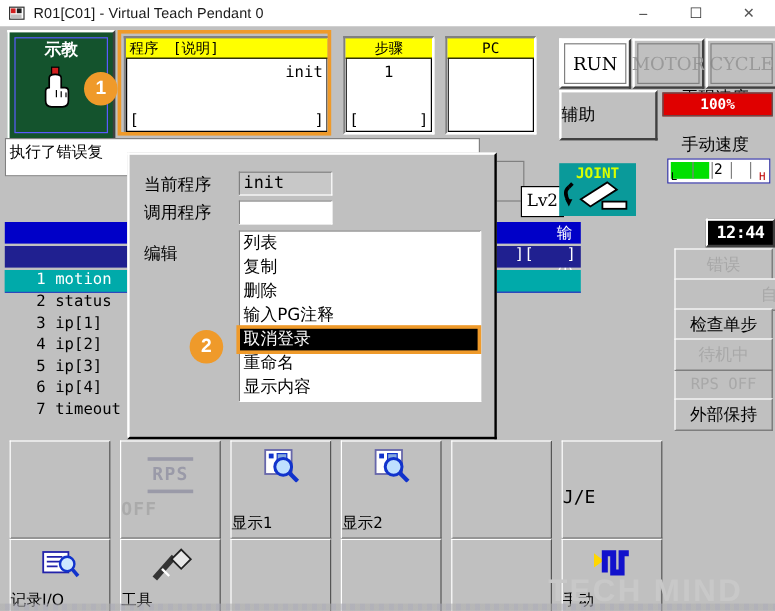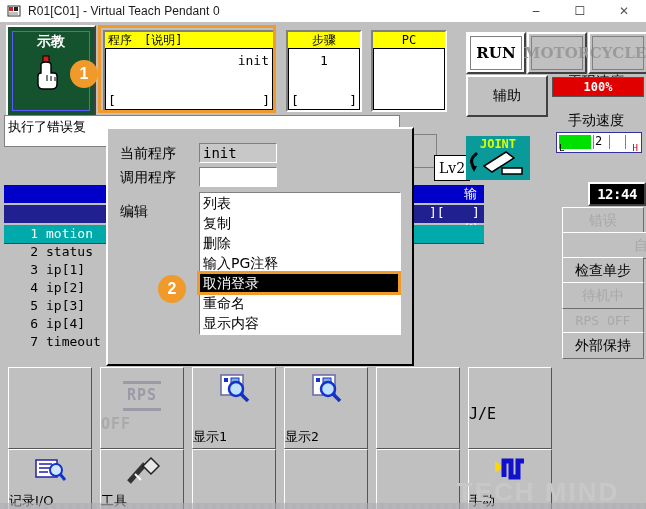--- a/index.html
+++ b/index.html
@@ -50,29 +50,29 @@
   .db-val.center{left:0;right:0;text-align:center;}
   .db-brk{position:absolute;left:3px;right:3px;bottom:1px;display:flex;
     justify-content:space-between;font-size:13px;}
 
   .hl-orange{position:absolute;border:3px solid #ef9a2a;box-sizing:border-box;z-index:50;}
 
   
   .lamp{position:absolute;height:38px;background:#c0c0c0;
     border:2px solid;border-color:#ffffff #404040 #404040 #ffffff;
     display:flex;align-items:center;justify-content:center;
-    font-family:"DejaVu Serif",serif;font-weight:bold;font-size:15px;}
+    font-family:"DejaVu Serif",serif;font-weight:normal;font-size:15px;}
   .lamp .lamp-in{position:absolute;left:2px;top:2px;right:2px;bottom:2px;
     border:1px solid #808080;}
   .lamp.on{background:#ffffff;color:#000;}
   .lamp.off{color:#9a9a9a;}
 
   .aux-btn{position:absolute;background:#c0c0c0;border:2px solid;
     border-color:#ffffff #404040 #404040 #ffffff;display:flex;align-items:center;
-    justify-content:center;font-size:14px;font-family:"DejaVu Sans",sans-serif;color:#000;}
+    justify-content:flex-start;font-size:14px;font-family:"DejaVu Sans",sans-serif;color:#000;}
 
   .spd-cap{position:absolute;font-size:14px;font-family:"DejaVu Sans",sans-serif;color:#000;
     text-align:center;}
   .spd-red{position:absolute;background:#e00000;border:1px solid #555;
     display:flex;align-items:center;justify-content:center;color:#ffffff;
     font-family:"DejaVu Sans Mono",monospace;font-size:12px;font-weight:bold;}
   .spd-bar{position:absolute;background:#ffffff;border:1px solid #3030a0;}
   .spd-fill{position:absolute;left:2px;top:2px;height:14px;background:#00e000;}
   .spd-num{position:absolute;left:38px;top:1px;font-size:12px;
     font-family:"DejaVu Sans Mono",monospace;color:#000;}

